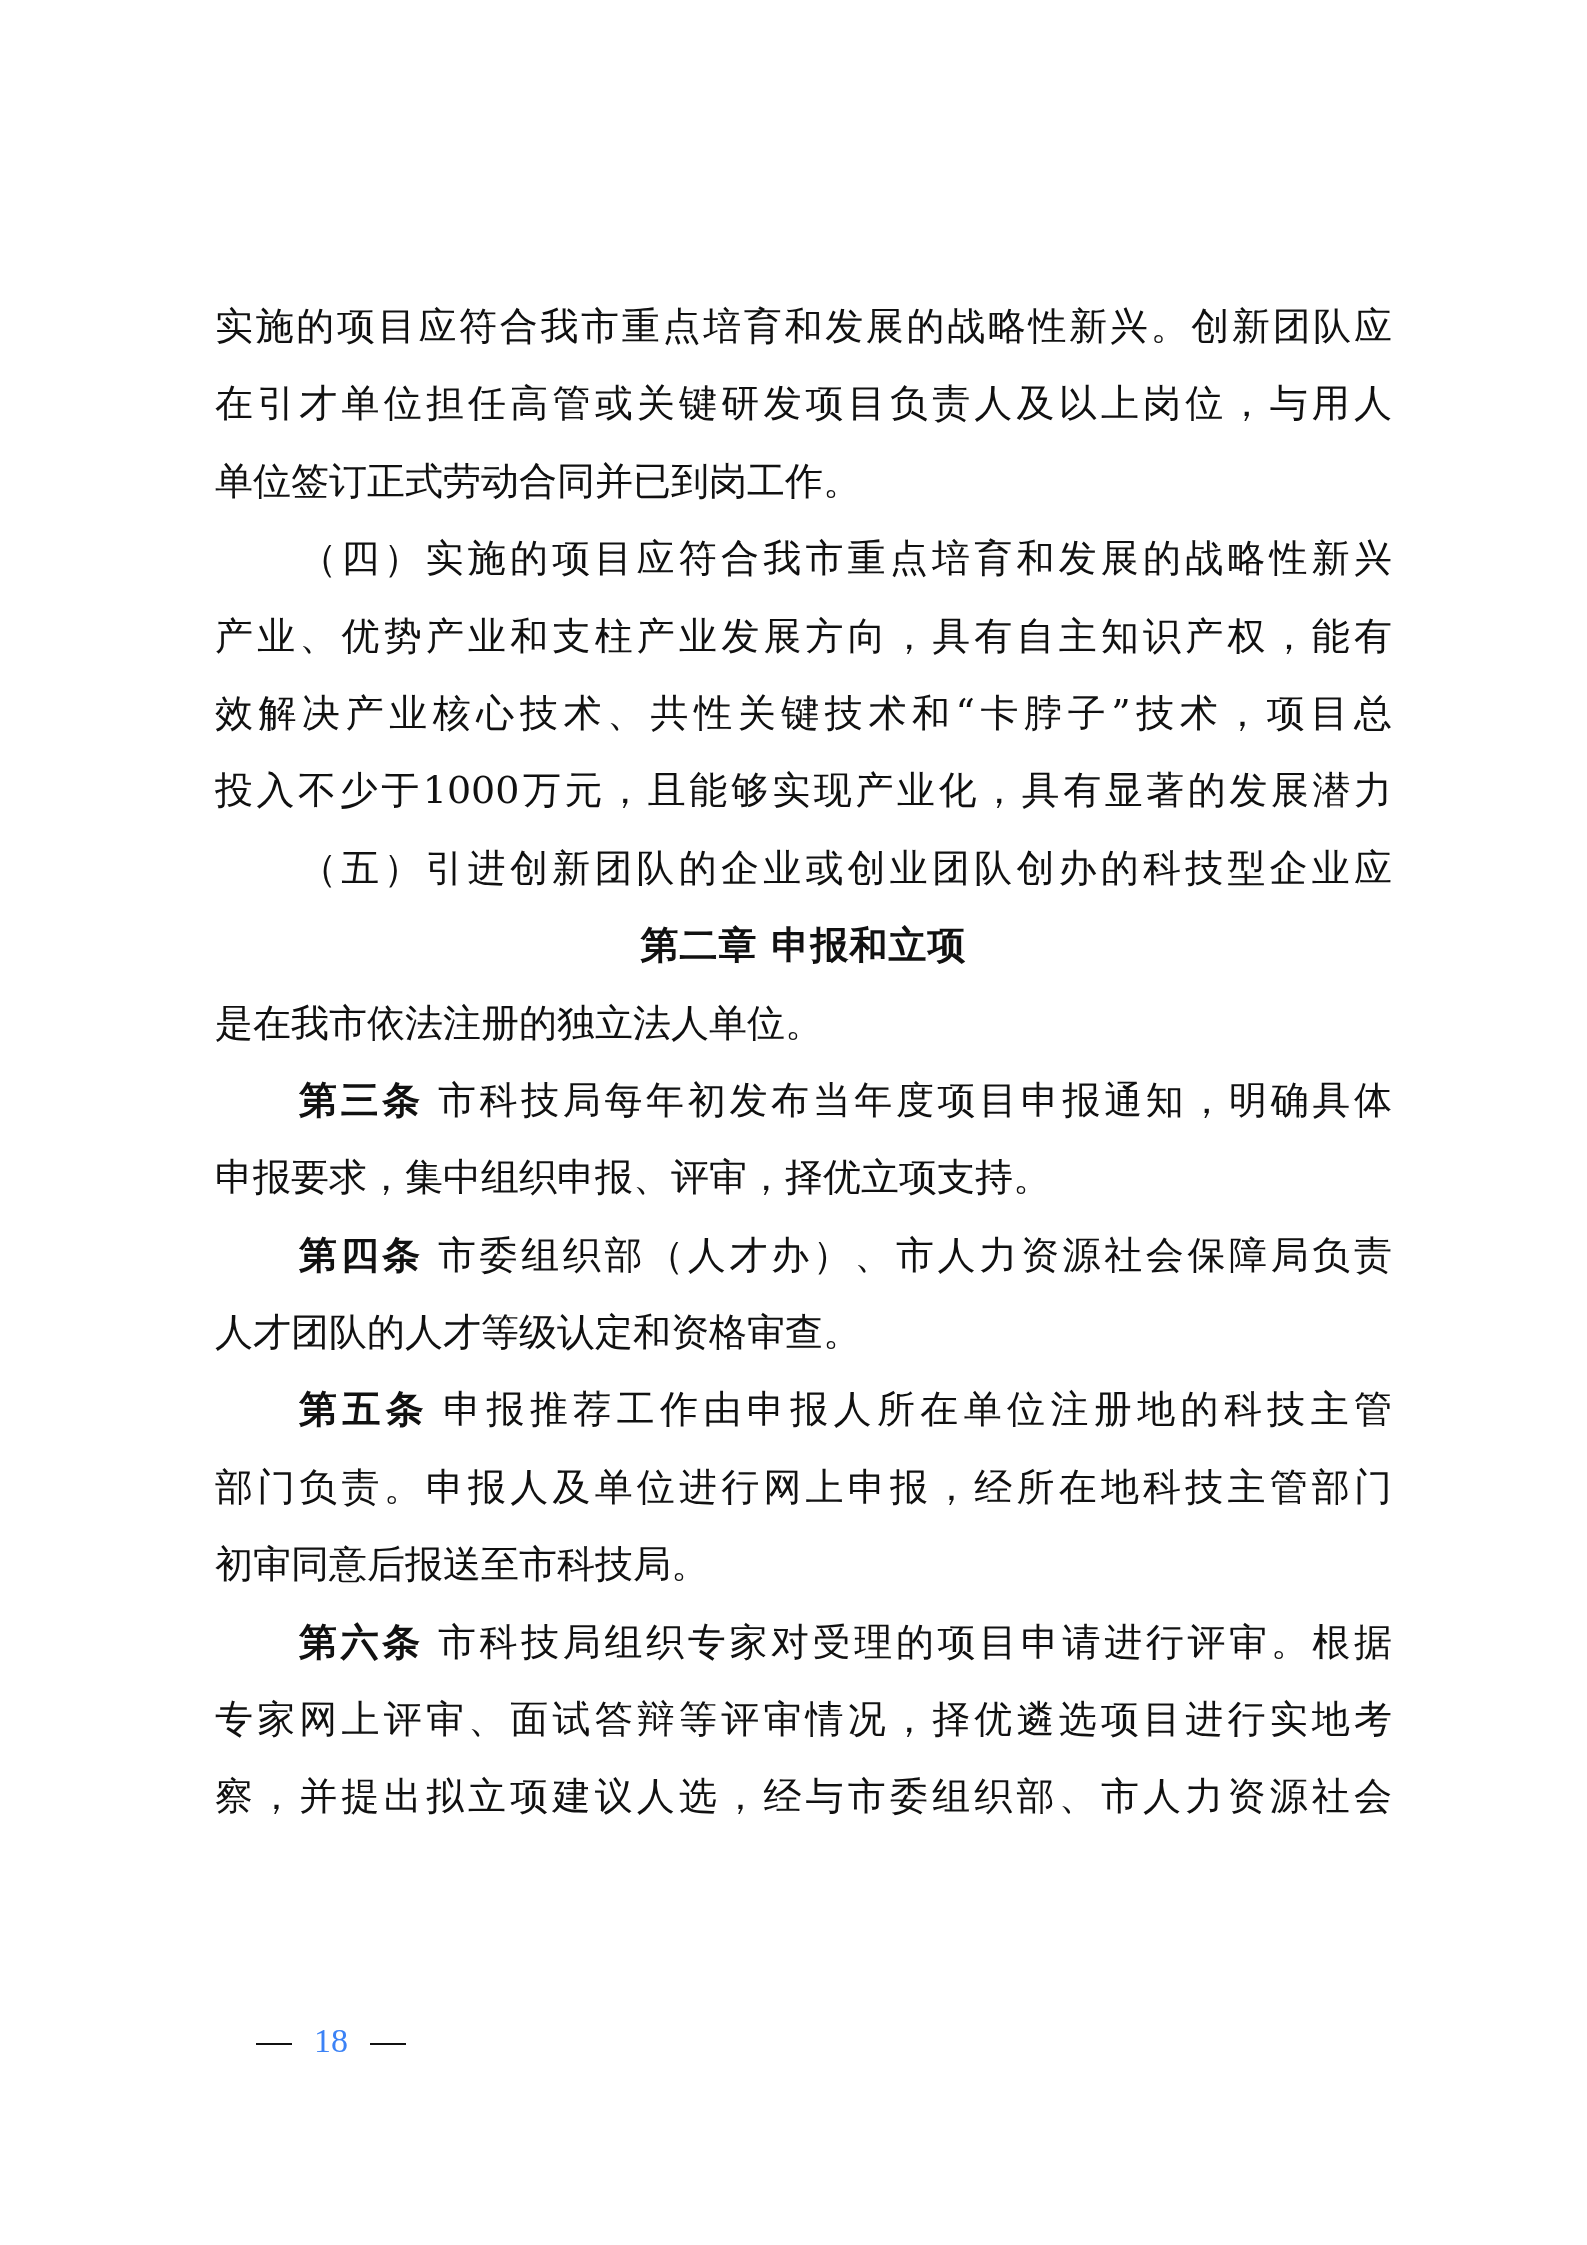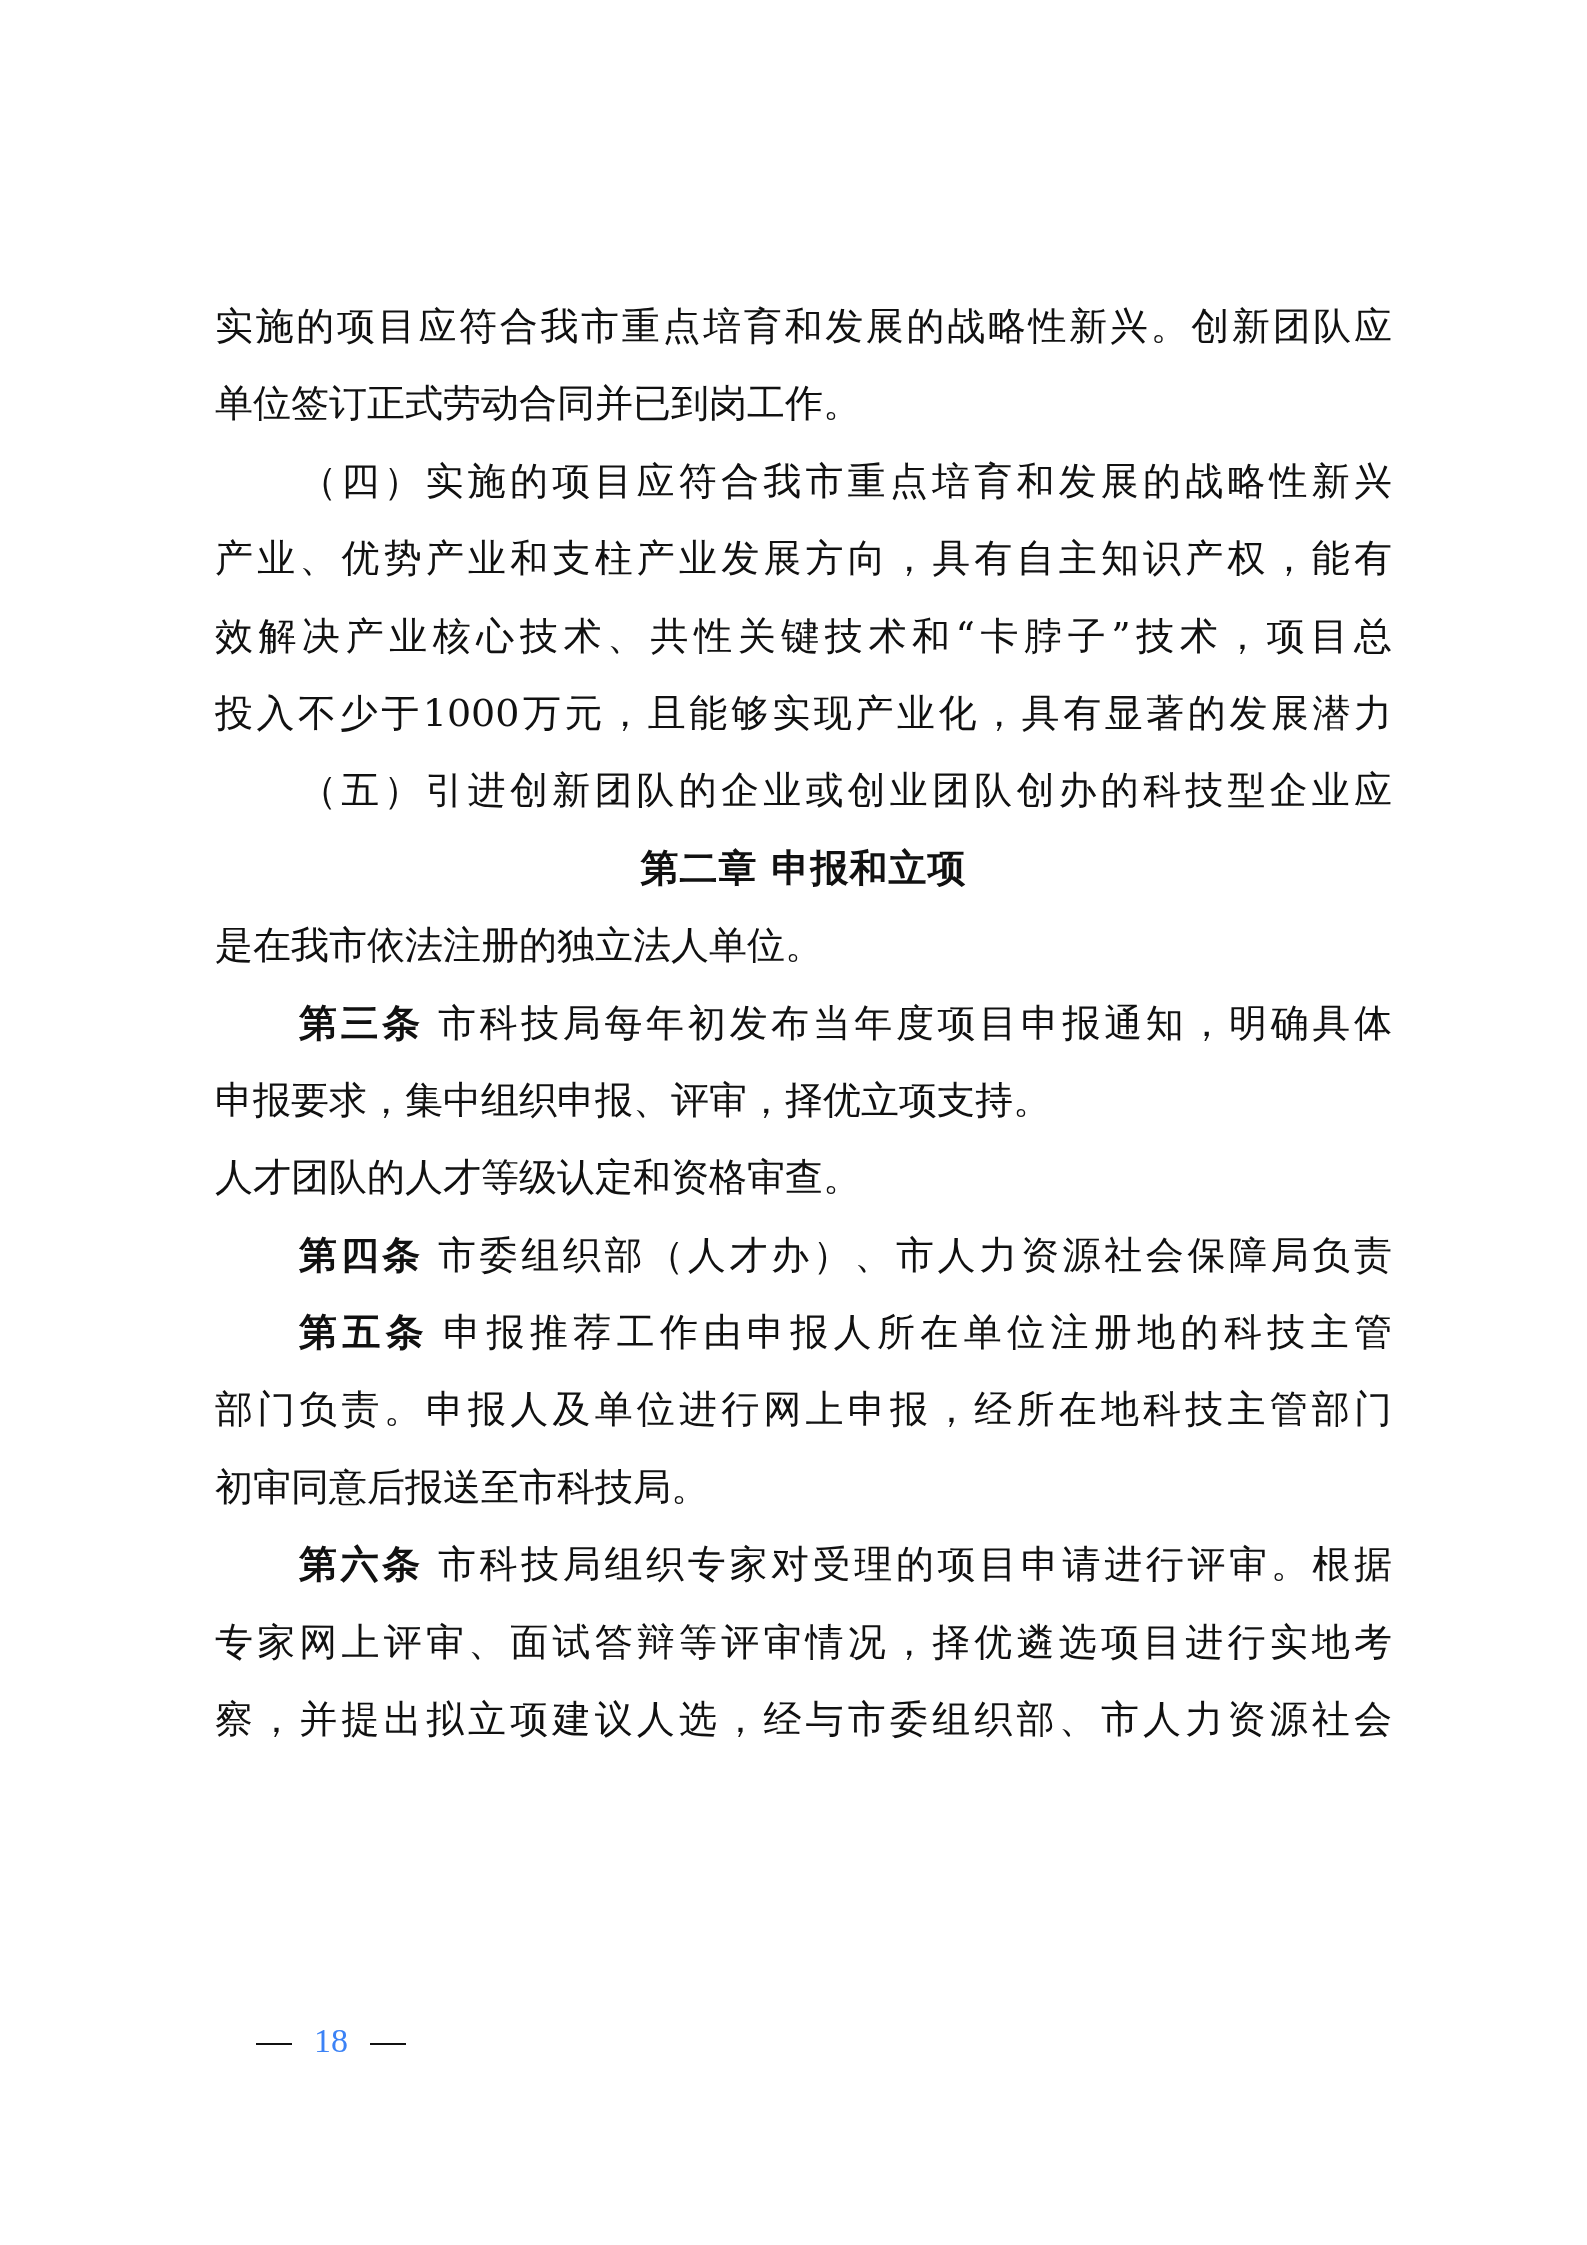--- a/index.html
+++ b/index.html
@@ -80,37 +80,38 @@
     padding: 0 22px;
   }
 </style>
 </head>
 <body>
 
 <div class="page">
   <div class="body-text">
 
     <span class="line">实施的项目应符合我市重点培育和发展的战略性新兴。创新团队应</span>
+    <span class="line">在引才单位担任高管或关键研发项目负责人及以上岗位，与用人</span>
     <span class="line last">单位签订正式劳动合同并已到岗工作。</span>
 
     <span class="line indent">（四）实施的项目应符合我市重点培育和发展的战略性新兴</span>
     <span class="line">产业、优势产业和支柱产业发展方向，具有自主知识产权，能有</span>
     <span class="line">效解决产业核心技术、共性关键技术和“卡脖子”技术，项目总</span>
     <span class="line">投入不少于1000万元，且能够实现产业化，具有显著的发展潜力</span>
 
     <span class="line indent">（五）引进创新团队的企业或创业团队创办的科技型企业应</span>
     <span class="line chapter">第二章  申报和立项</span>
 
     <span class="line last">是在我市依法注册的独立法人单位。</span>
 
     <span class="line indent"><span class="article-label">第三条</span><span>市科技局每年初发布当年度项目申报通知，明确具体</span></span>
     <span class="line last">申报要求，集中组织申报、评审，择优立项支持。</span>
 
+    <span class="line indent"><span class="article-label">第四条</span><span>市委组织部（人才办）、市人力资源社会保障局负责</span></span>
     <span class="line last">人才团队的人才等级认定和资格审查。</span>
-    <span class="line indent"><span class="article-label">第四条</span><span>市委组织部（人才办）、市人力资源社会保障局负责</span></span>
 
     <span class="line indent"><span class="article-label">第五条</span><span>申报推荐工作由申报人所在单位注册地的科技主管</span></span>
     <span class="line">部门负责。申报人及单位进行网上申报，经所在地科技主管部门</span>
     <span class="line last">初审同意后报送至市科技局。</span>
 
     <span class="line indent"><span class="article-label">第六条</span><span>市科技局组织专家对受理的项目申请进行评审。根据</span></span>
     <span class="line">专家网上评审、面试答辩等评审情况，择优遴选项目进行实地考</span>
     <span class="line">察，并提出拟立项建议人选，经与市委组织部、市人力资源社会</span>
 
   </div>

